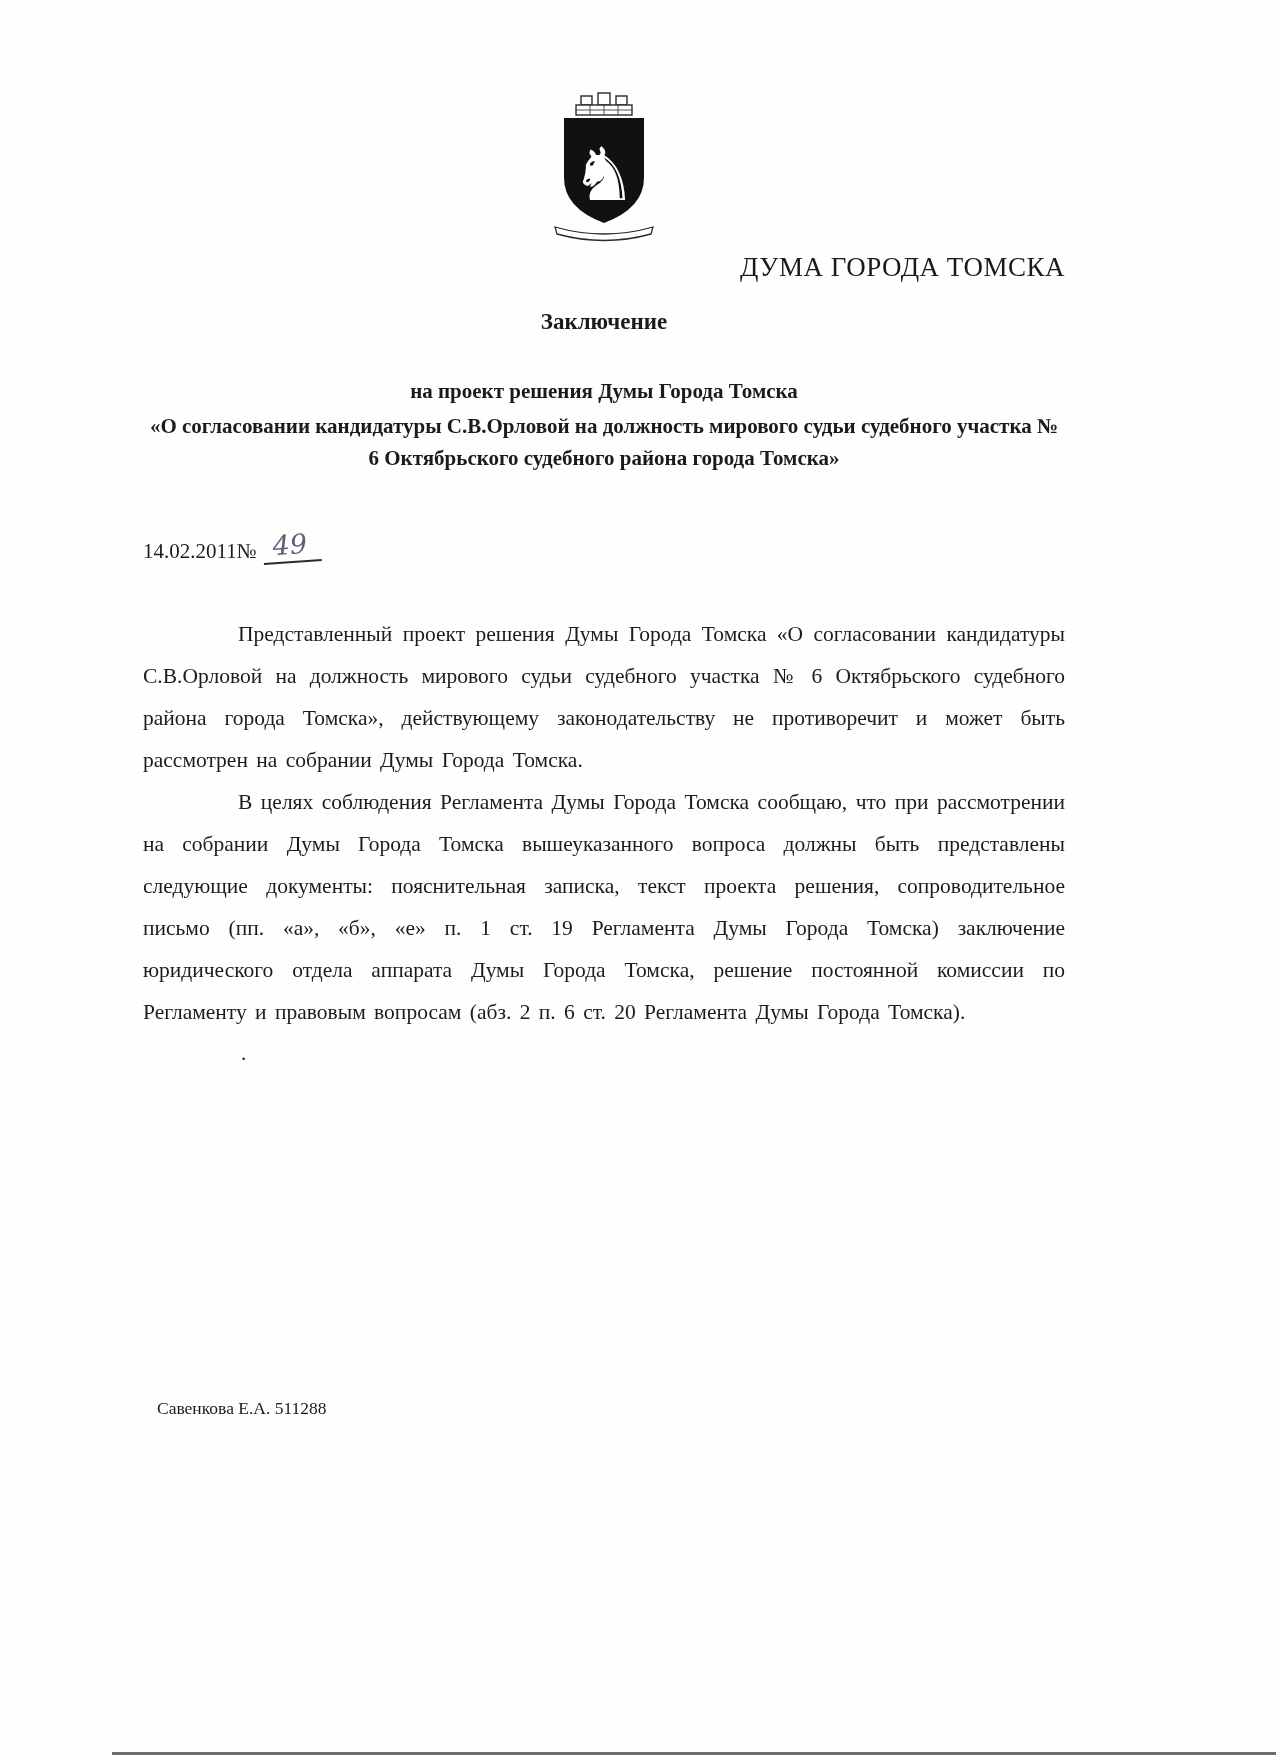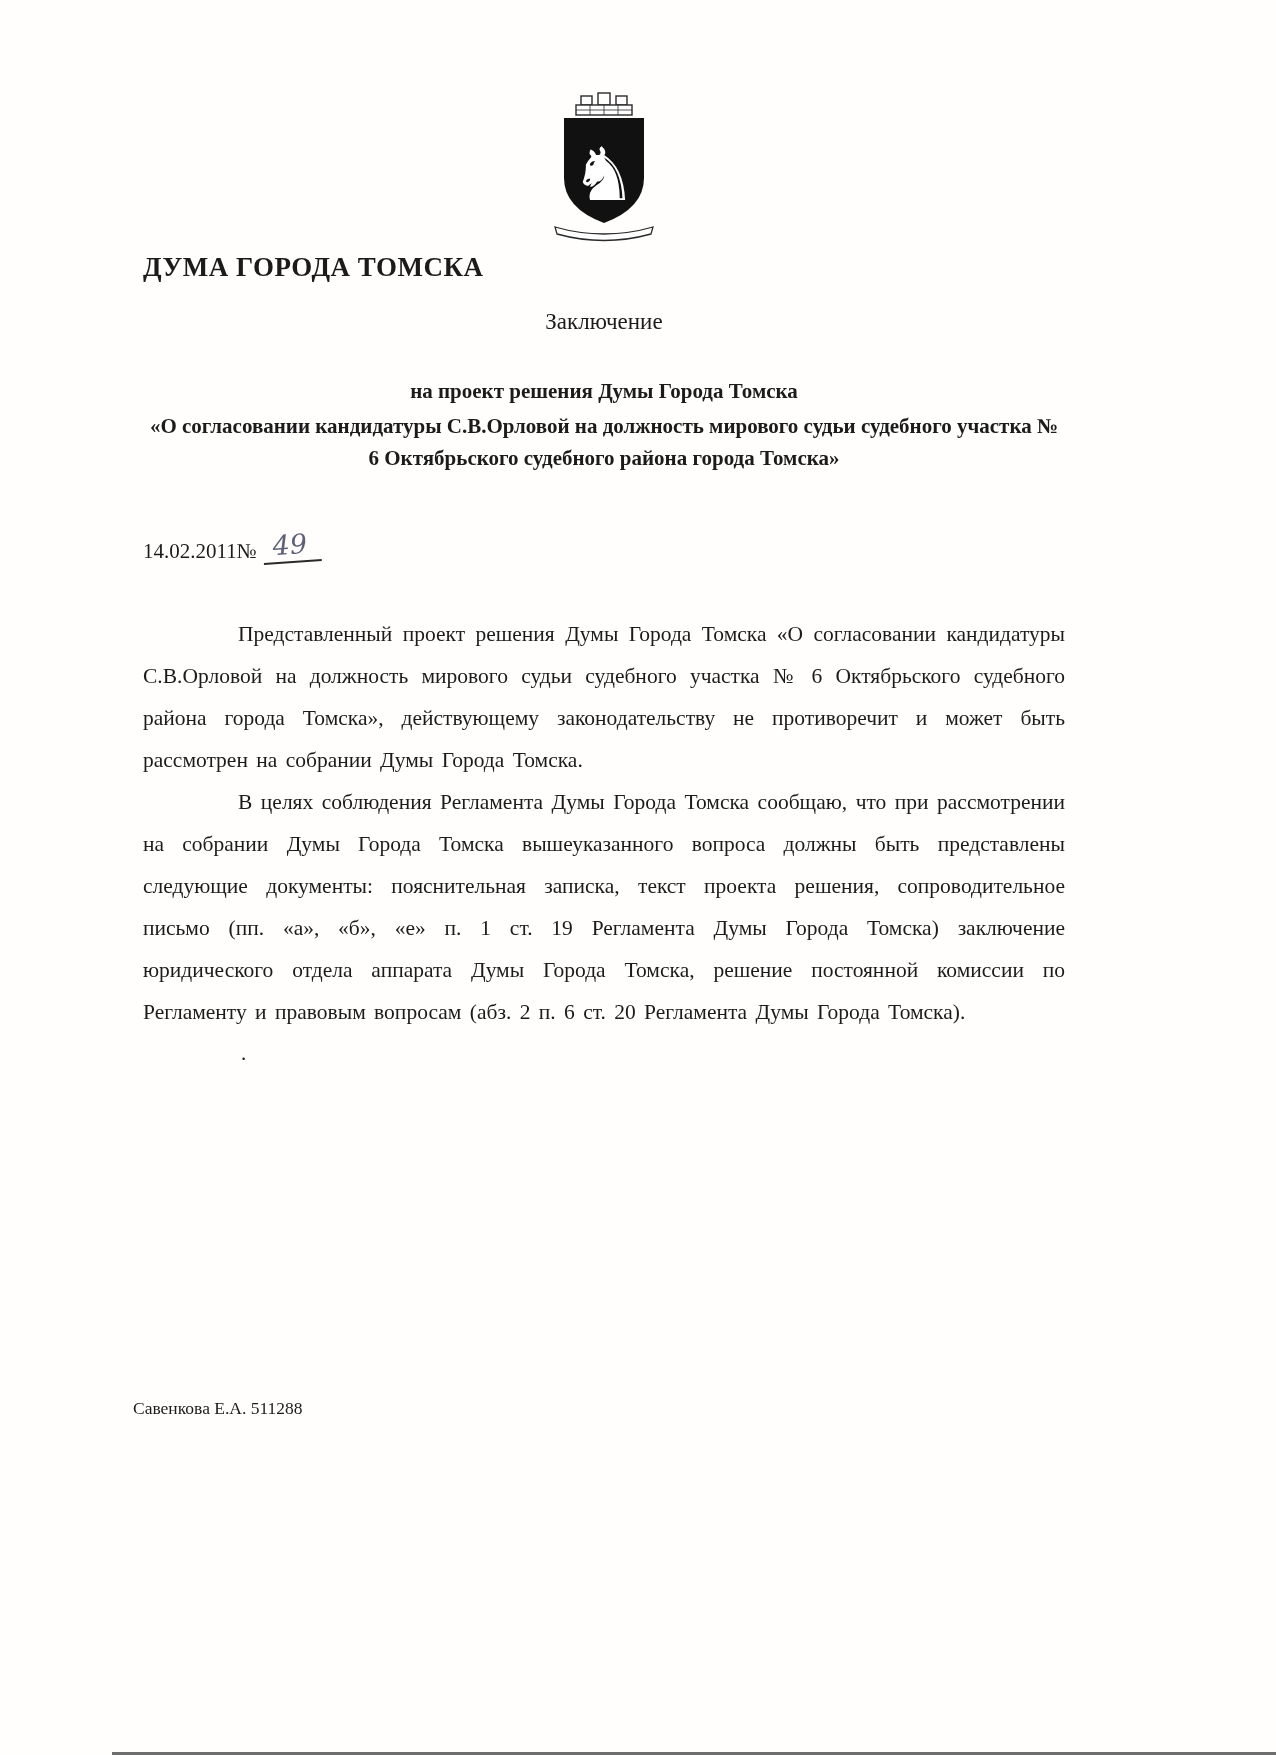--- a/index.html
+++ b/index.html
@@ -26,37 +26,37 @@
     width: 130px;
     height: 150px;
     display: block;
     text-align: center;
   }
   .emblem svg { display: block; margin: 0 auto; }
 
   
   .org-name {
     margin-top: 10px;
-    text-align: left;
+    text-align: right;
     font-size: 27px;
-    font-weight: bold;
+    font-weight: normal;
     letter-spacing: 0.5px;
   }
   .dept-name {
     margin-top: 16px;
     text-align: center;
     font-size: 27px;
     font-weight: bold;
     letter-spacing: 0.5px;
   }
   .doc-type {
     margin-top: 26px;
     text-align: center;
     font-size: 23px;
-    font-weight: normal;
+    font-weight: bold;
   }
   .subject {
     margin-top: 40px;
     text-align: center;
     font-weight: bold;
     font-size: 21px;
     line-height: 1.55;
   }
   .subject .line2 { margin-top: 2px; }
 
@@ -113,21 +113,21 @@
     padding-left: 160px;
   }
   .signer-name {
     flex: 0 0 auto;
     margin-right: 55px;
   }
 
   
   .executor-note {
     position: absolute;
-    left: 133px;
+    left: 157px;
     top: 1398px;
     font-size: 17.5px;
   }
 
   
   .scan-edge {
     position: absolute;
     bottom: 0;
     left: 112px;
     right: 0;

